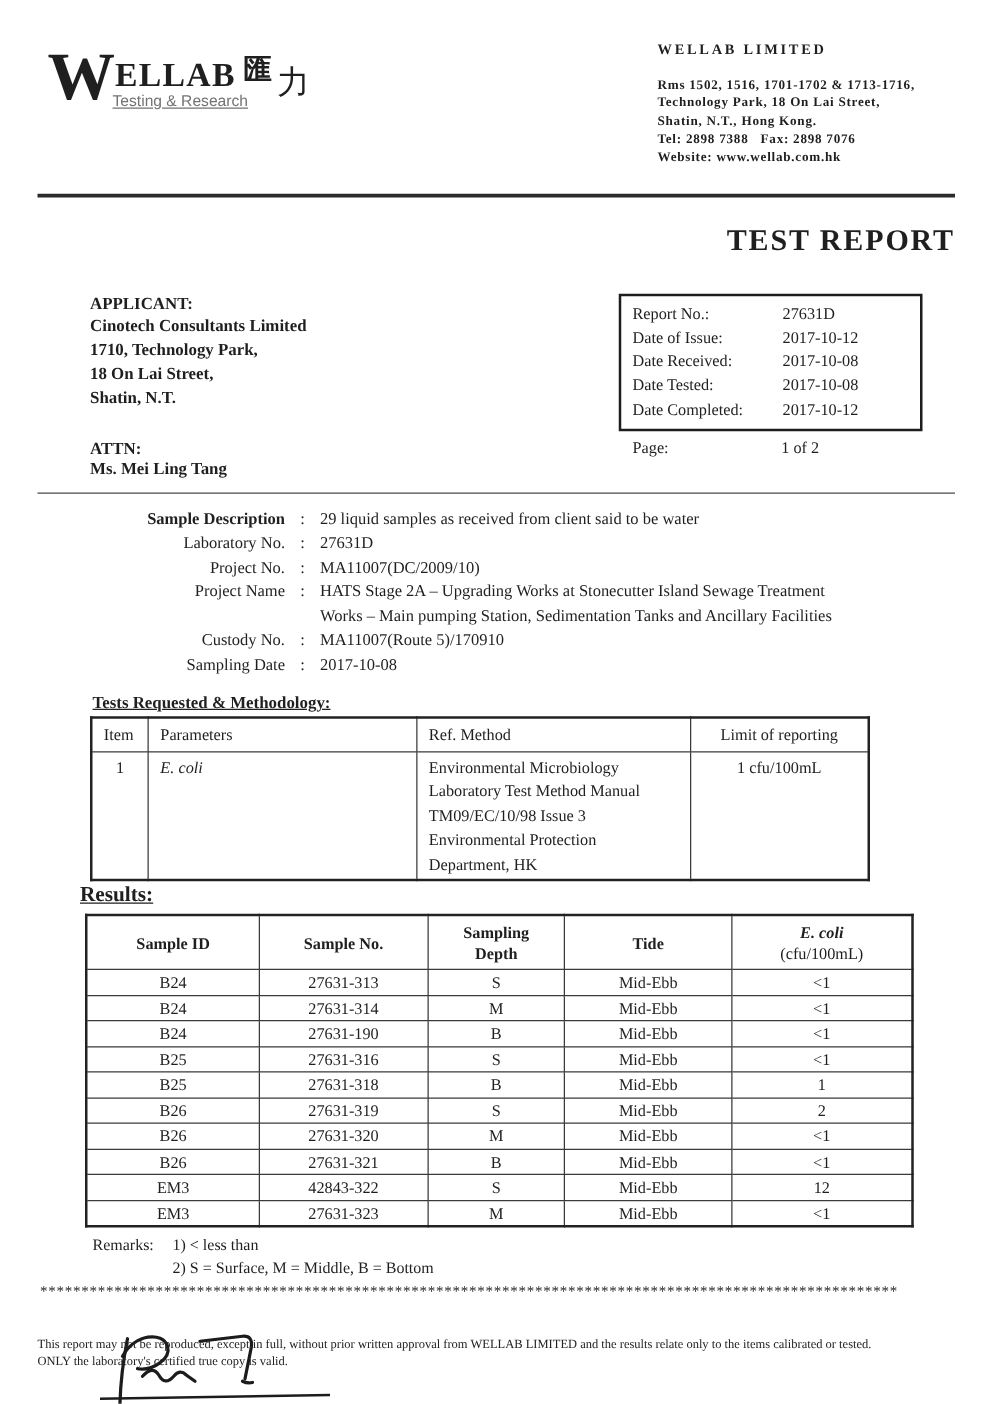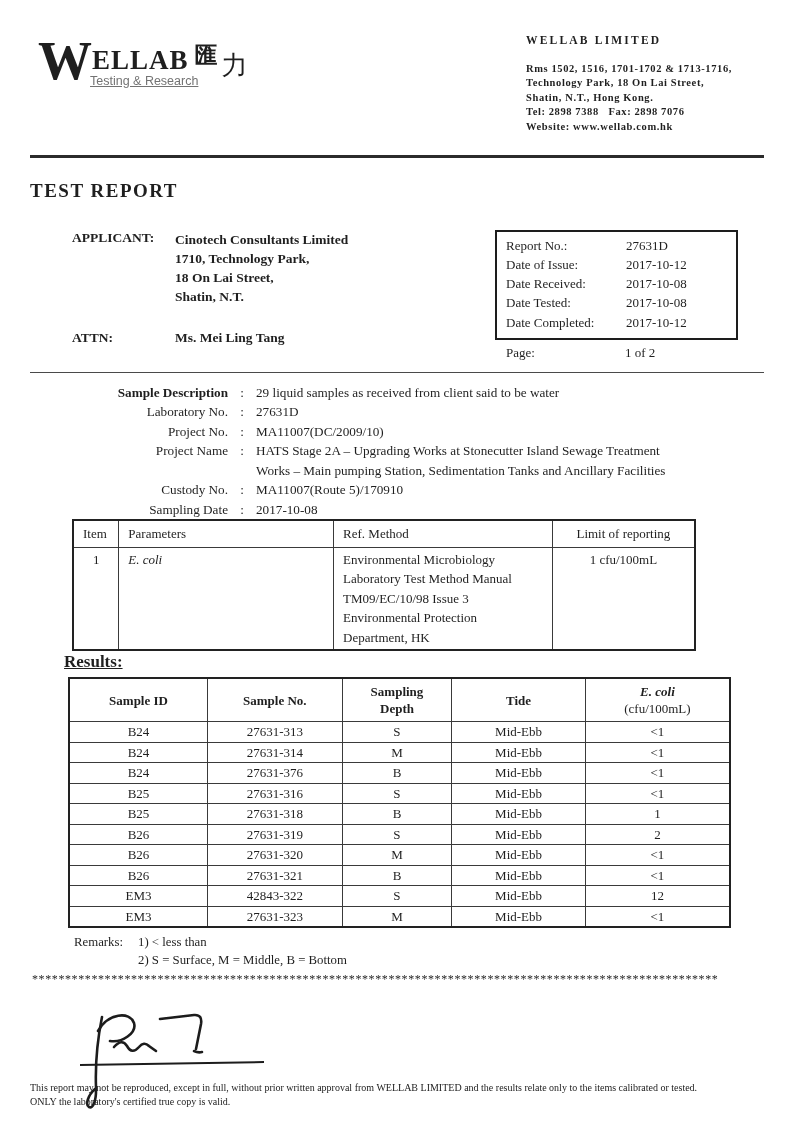--- a/index.html
+++ b/index.html
@@ -20,26 +20,26 @@
   .logo-main { display:flex; align-items:flex-start; line-height:1; }
   .logo-w { font-size:54px; font-weight:bold; line-height:0.78; }
   .logo-ellab { font-size:27px; font-weight:bold; letter-spacing:1px; margin-top:7px; }
   .logo-cjk { font-size:23px; font-weight:bold; margin-left:6px; margin-top:4px; }
   .logo-li { font-size:26px; position:relative; top:9px; left:-2px; font-weight:normal; }
   .logo-tagline { font-size:12.5px; margin-left:52px; margin-top:-8px; font-family:"Liberation Sans","DejaVu Sans",sans-serif; color:#737373;text-decoration:underline; }
   .company { width:236px; font-size:10.5px; line-height:14.5px; font-weight:bold; letter-spacing:0.6px; margin-top:2px; white-space:pre-line; }
   .company-name { font-size:11.5px; letter-spacing:2.2px; white-space:pre; }
   .divider { border-top:3px solid #2b2b2b; margin-top:2px; }
 
-  .title { text-align:left; font-size:19px; font-weight:bold; letter-spacing:1.5px; margin-top:22px; }
+  .title { text-align:right; font-size:24px; font-weight:bold; letter-spacing:1.5px; margin-top:22px; }
 
   
   .applicant-section { display:flex; justify-content:space-between; margin:28px 26px 0 42px; }
   .app-left { font-size:13.5px; }
-  .app-row { display:flex; }
+  .app-row { display:flex;flex-direction:column; }
   .app-label { font-weight:bold; width:103px; flex:none; }
   .app-values { font-weight:bold; line-height:19px; white-space:pre-line; }
   .attn-row { margin-top:24px; }
   .attn-value { font-weight:bold; }
   .report-box-wrap { width:243px; font-size:13px; flex:none; }
   .report-box { border:2.5px solid #1d1d1d; padding:4px 8px 6px 9px; }
   .rb-row { display:flex; line-height:19.3px; }
   .rb-label { width:120px; flex:none; }
   .page-row { display:flex; margin-top:5px; padding-left:11px; }
   .page-row .rb-label { width:119px; }
@@ -80,21 +80,21 @@
 
   
   .prepared { margin:36px 0 0 38px; font-size:13.5px; }
   .prepared-title { font-style:italic; font-weight:bold; letter-spacing:0.3px; }
   .behalf { margin-top:5px; }
   .behalf-company { font-weight:bold; font-size:15.5px; }
   .sig-block { margin:16px 0 0 38px; position:relative; height:120px; }
   .sig-svg { position:absolute; left:0; top:0; }
 
   
-  .footer { position:absolute; left:30px; right:20px; bottom:14px; font-size:10px; line-height:14px; white-space:pre-line; color:#222; }
+  .footer { position:absolute; left:30px; right:20px; bottom:26px; font-size:10px; line-height:14px; white-space:pre-line; color:#222; }
 </style>
 </head>
 <body>
 
 <div class="page">
 
   <div class="header">
     <div class="logo">
       <div class="logo-main">
         <span class="logo-w">W</span>
@@ -190,20 +190,21 @@
       <div class="si-colon">:</div>
       <div class="si-value">MA11007(Route 5)/170910</div>
     </div>
     <div class="si-row">
       <div class="si-label">Sampling Date</div>
       <div class="si-colon">:</div>
       <div class="si-value">2017-10-08</div>
     </div>
   </div>
 
+  <div class="tests-heading">Tests Requested &amp; Methodology:</div>
   <table class="tests-table">
     <colgroup>
         <col style="width:46px">
         <col style="width:226px">
         <col style="width:228px">
         <col style="width:148px">
       </colgroup>
     <thead>
       <tr>
         <th>Item</th>
@@ -258,21 +259,21 @@
         </tr>
         <tr>
           <td>B24</td>
           <td>27631-314</td>
           <td>M</td>
           <td>Mid-Ebb</td>
           <td>&lt;1</td>
         </tr>
         <tr>
           <td>B24</td>
-          <td>27631-376</td>
+          <td>27631-190</td>
           <td>B</td>
           <td>Mid-Ebb</td>
           <td>&lt;1</td>
         </tr>
         <tr>
           <td>B25</td>
           <td>27631-316</td>
           <td>S</td>
           <td>Mid-Ebb</td>
           <td>&lt;1</td>

